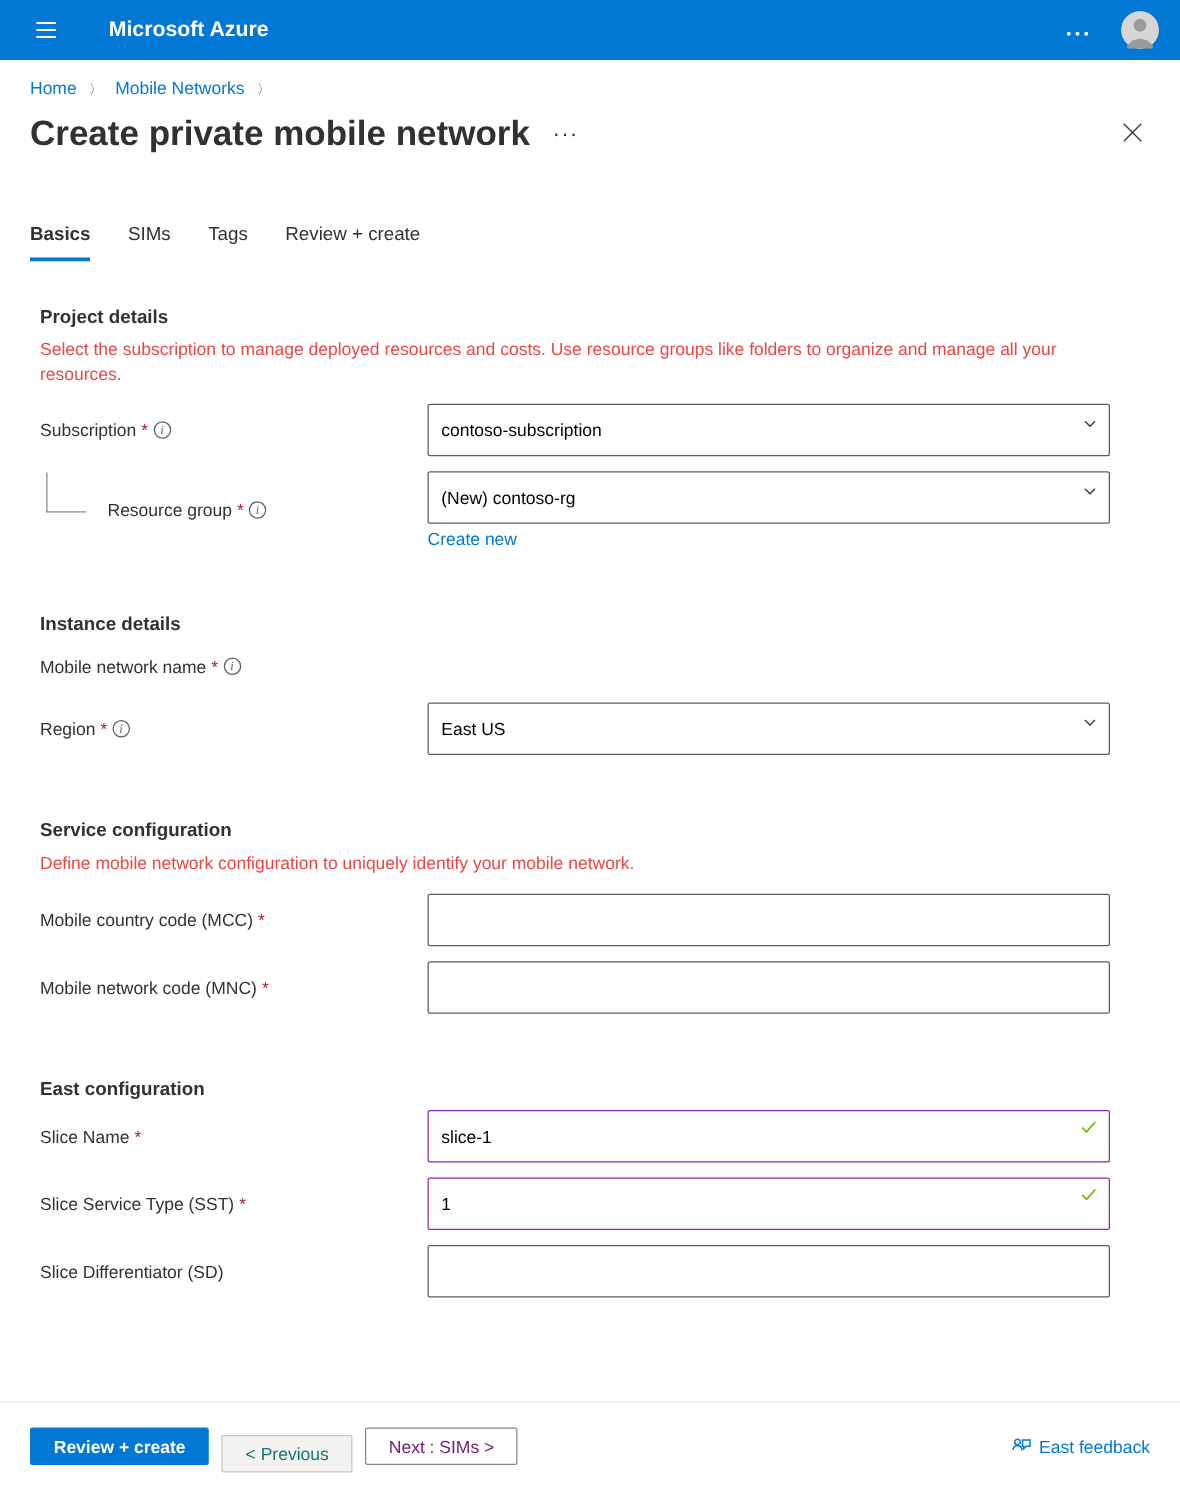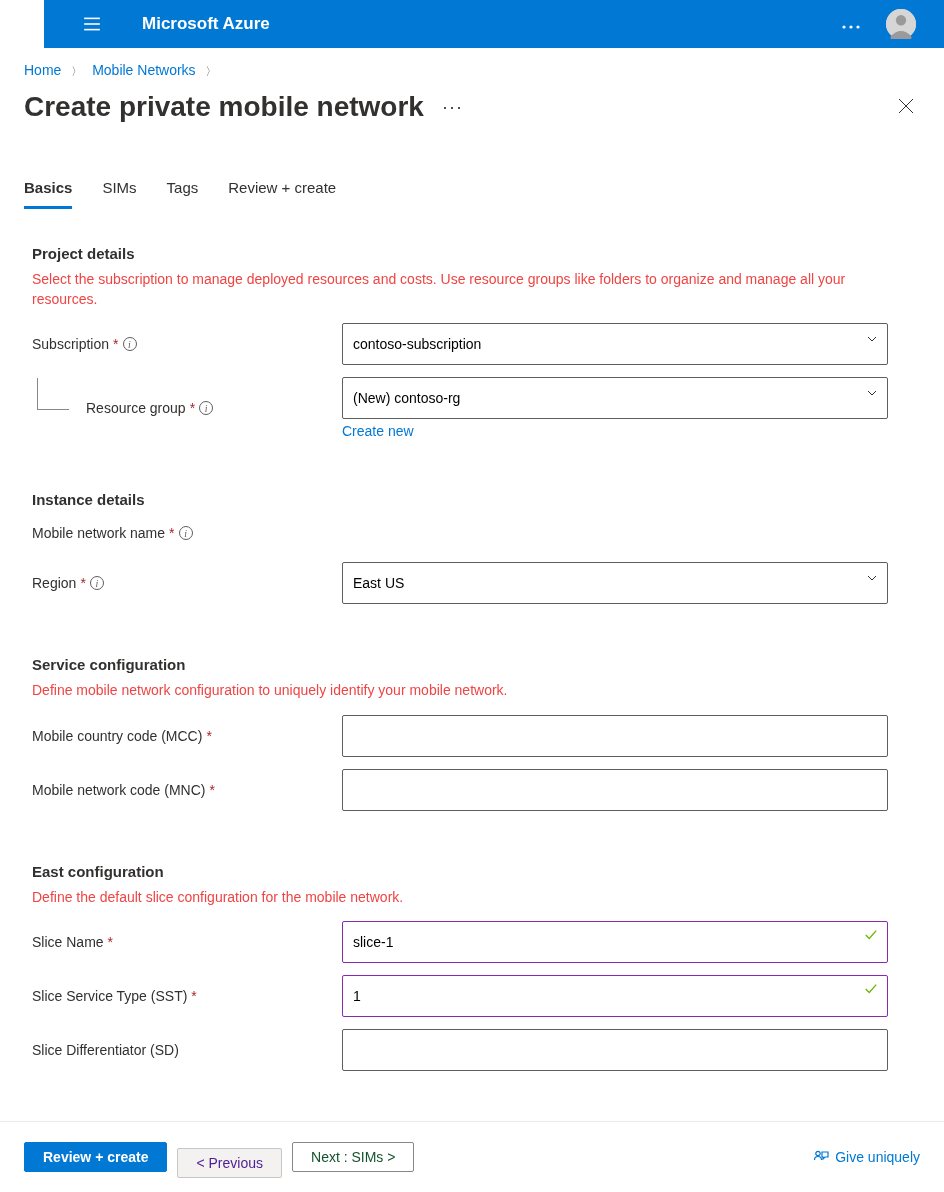--- a/index.html
+++ b/index.html
@@ -1,19 +1,19 @@
 <!DOCTYPE html>
 <html><head>
 <meta charset="utf-8">
 <style>
   * { box-sizing: border-box; margin: 0; padding: 0; }
   body { font-family: "Segoe UI", -apple-system, sans-serif; font-size: 14px; color: #323130; background: #fff; }
   
   
-  .header { background: #0078d4; height: 48px; display: flex; align-items: center; padding: 0 28px; margin-left: 44px; }
+  .header { background: #0078d4; height: 48px; display: flex; align-items: center; padding: 0 17px; }
   .hamburger { width: 40px; height: 40px; display: flex; align-items: center; justify-content: center; cursor: pointer; }
   .hamburger svg { width: 18px; height: 18px; }
   .brand { color: #fff; font-size: 17px; font-weight: 600; margin-left: 30px; white-space: nowrap; }
   .search-wrap { flex: 1; margin: 0 30px; max-width: 500px; }
   .search { background: #b3d7f2; border: none; border-radius: 3px; height: 32px; width: 100%; padding: 0 10px 0 34px; font-size: 14px; color: #004578; }
   .search::placeholder { color: #135995; }
   .search-box { position: relative; }
   .search-icon { position: absolute; left: 10px; top: 8px; color: #004578; }
   .header-actions { margin-left: auto; display: flex; align-items: center; gap: 18px; }
   .dots-btn { color: #fff; cursor: pointer; padding: 8px; }
@@ -56,22 +56,22 @@
   .input.validated { border-color: #862ab3; }
   .valid-check { position: absolute; right: 10px; top: 7px; color: #6bb700; }
   .link { color: #0078d4; font-size: 14px; cursor: pointer; display: inline-block; margin-top: 4px; }
   
   .spacer { height: 24px; }
   
   
   .footer { position: fixed; bottom: 0; left: 0; right: 0; background: #fff; border-top: 1px solid #edebe9; padding: 14px 24px; display: flex; align-items: center; gap: 10px; }
   .btn { height: 30px; padding: 0 18px; border-radius: 2px; font-size: 14px; cursor: pointer; border: 1px solid; font-family: inherit; }
   .btn-primary { background: #0078d4; color: #fff; border-color: #0078d4; font-weight: 600; }
-  .btn-disabled { background: #f3f2f1; color: #4c1d95; border-color: #c8c6c4; cursor: default; margin-top: 12px; }
-  .btn-outline { background: #fff; color: #14532d; border-color: #8a8886; }
+  .btn-disabled { background: #f3f2f1; color: #0f766e; border-color: #c8c6c4; cursor: default; margin-top: 12px; }
+  .btn-outline { background: #fff; color: #701a75; border-color: #8a8886; }
   .feedback { margin-left: auto; color: #0078d4; display: flex; align-items: center; gap: 6px; cursor: pointer; font-size: 14px; }
 </style>
 </head>
 <body>
 
 <div class="header">
   <div class="hamburger">
     <svg viewBox="0 0 16 16" stroke="#fff" stroke-width="1.4">
         <line x1="1" y1="3" x2="15" y2="3"></line>
         <line x1="1" y1="8" x2="15" y2="8"></line>
@@ -206,21 +206,20 @@
       <span class="required">*</span>
     </div>
     <div class="form-control-wrap">
       <input class="input" value="" style="">
     </div>
   </div>
 
   <div class="spacer"></div>
 
   <div class="section-header">East configuration</div>
-  <div class="section-desc">Define the default slice configuration for the mobile network.</div>
 
   <div class="form-row">
     <div class="form-label">
       <span>Slice Name</span>
       <span class="required">*</span>
     </div>
     <div class="form-control-wrap select-wrap">
       <input class="input validated" value="slice-1" style="">
       <span class="valid-check"><svg width="14" height="14" viewBox="0 0 16 16" fill="none" stroke="#6bb700" stroke-width="1.5">
             <path d="M2 8 L6 12 L14 3"></path>
@@ -255,15 +254,15 @@
 <div class="footer">
   <button class="btn btn-primary">Review + create</button>
   <button class="btn btn-disabled" disabled="">&lt; Previous</button>
   <button class="btn btn-outline">Next : SIMs &gt;</button>
   <div class="feedback">
     <svg width="16" height="16" viewBox="0 0 16 16" fill="none" stroke="#0078d4" stroke-width="1.2">
         <circle cx="5" cy="4.5" r="2.2"></circle>
         <path d="M1.5 11 Q1.5 7.5 5 7.5 Q8.5 7.5 8.5 11"></path>
         <path d="M9 3 L15 3 L15 8 L12 8 L10 10 L10 8 L9 8 Z"></path>
       </svg>
-    <span>Give uniquely</span>
+    <span>East feedback</span>
   </div>
 </div>
 
 </body></html>

